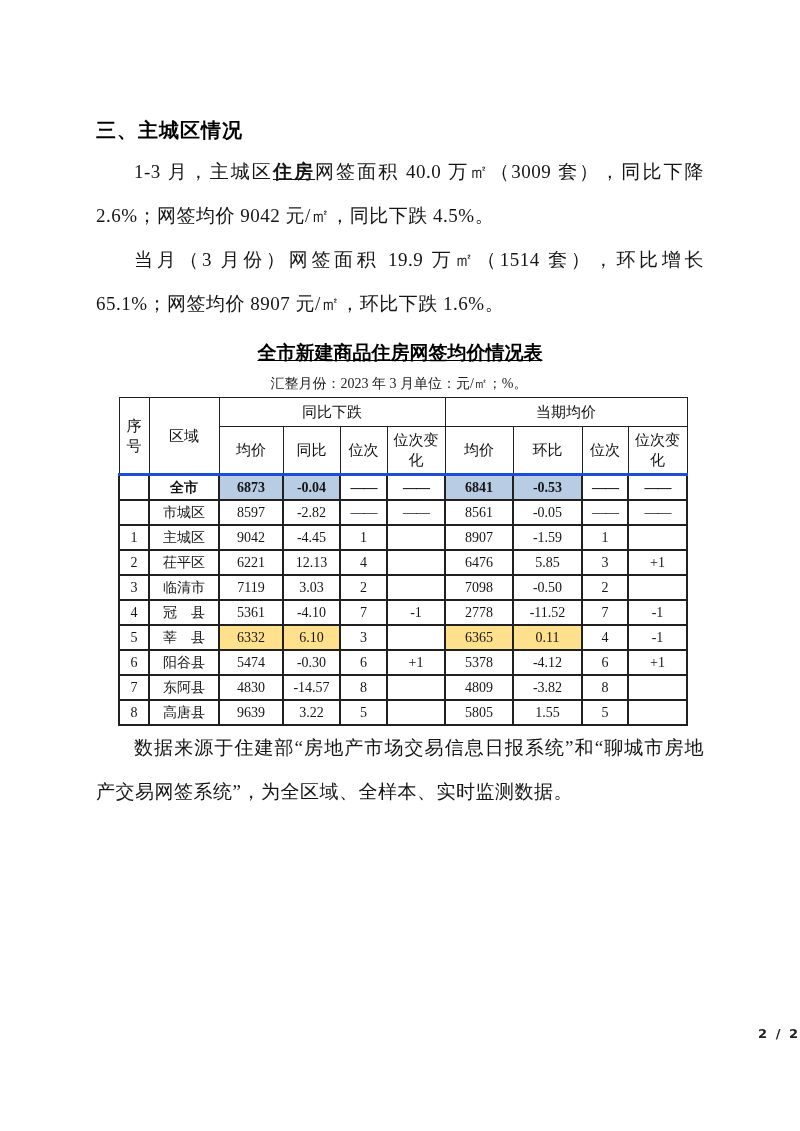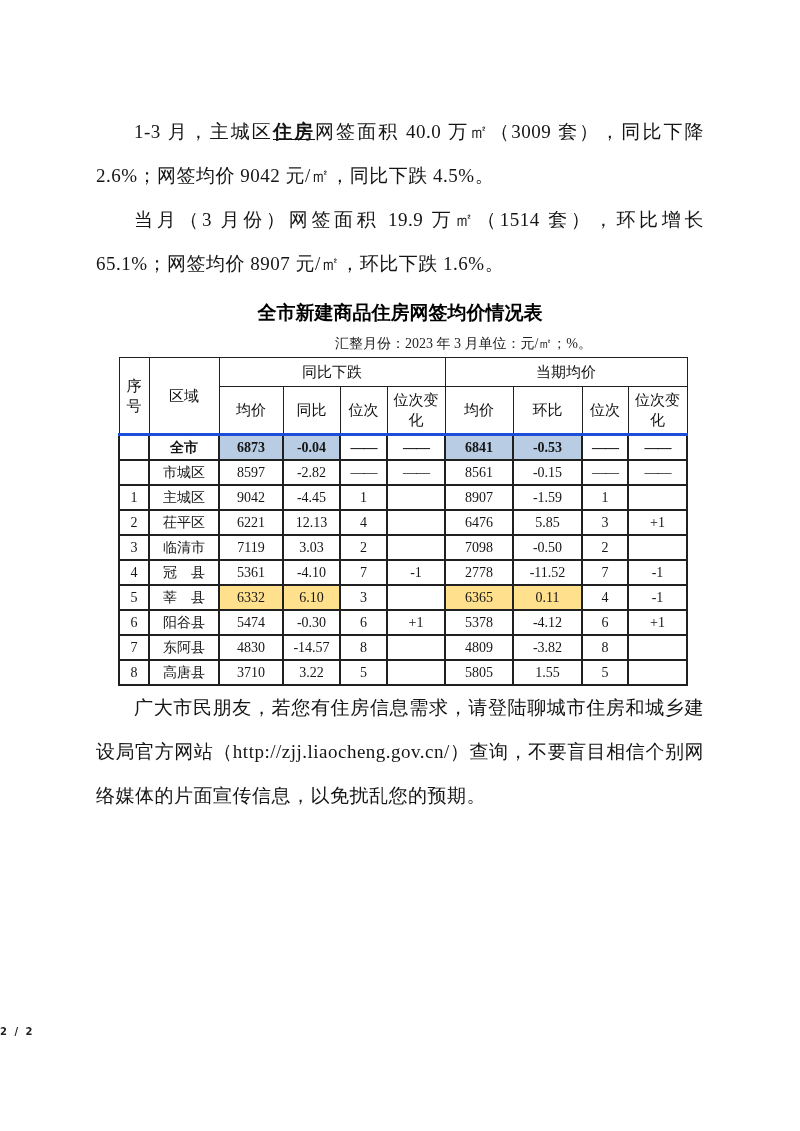--- a/index.html
+++ b/index.html
@@ -18,25 +18,25 @@
   }
   .para{
     font-size:19px;line-height:44px;margin:0;
     text-indent:2em;text-align:justify;letter-spacing:0.5px;
     font-family:"Liberation Serif", serif;color:#151515;
   }
   .para b{font-weight:bold;text-decoration:underline;}
   .table-title{
     text-align:center;margin:12px 0 0 0;
     font-family:"Liberation Sans", sans-serif;
-    font-weight:bold;font-size:19px;line-height:30px;color:#000;
+    font-weight:bold;font-size:19px;line-height:30px;color:#000;text-decoration:underline;
   }
   .table-meta{
     box-sizing:border-box;width:568px;margin:6px 0 3px 22px;
-    display:flex;justify-content:flex-end;
+    display:flex;justify-content:center;
     padding:0 94px 0 88px;
     font-size:14px;color:#222;line-height:20px;
   }
   table.price-table{
     border-collapse:collapse;table-layout:fixed;
     width:568px;margin-left:22px;
     font-family:"Liberation Serif", serif;
   }
   table.price-table th{
     border:1px solid #202020;font-weight:normal;
@@ -56,31 +56,32 @@
   td.blue{background:#b8cce4;}
   td.yellow{background:#ffe08c;}
   td.red{color:#f20000;}
   td.bold{font-weight:bold;font-size:15px;}
   td.region{font-size:15px;}
   td.dash{font-weight:bold;letter-spacing:-1px;color:#222;}
   td.dash-light{color:#5c5c5c;letter-spacing:-1px;}
   .sec4{margin-top:16px;}
   .footer{
     position:absolute;left:0;right:0;top:1026px;
-    text-align:left;
+    text-align:right;
     font-family:"DejaVu Sans", sans-serif;
-    font-weight:bold;font-size:10px;letter-spacing:2px;color:#222;
+    font-weight:bold;font-size:13px;letter-spacing:2px;color:#222;
   }
 </style>
 </head>
 <body>
 
 <div class="page">
   <div class="content">
 
+    <h2 class="doc-heading">三、主城区情况</h2>
 
     <p class="para"><span>1-3 月，主城区</span><b>住房</b><span>网签面积 40.0 万㎡（3009 套），同比下降 2.6%；网签均价 9042 元/㎡，同比下跌 4.5%。</span></p>
 
     <p class="para">当月（3 月份）网签面积 19.9 万㎡（1514 套），环比增长 65.1%；网签均价 8907 元/㎡，环比下跌 1.6%。</p>
 
     <div class="table-title">全市新建商品住房网签均价情况表</div>
 
     <div class="table-meta">
       <span>汇整月份：2023 年 3 月</span>
       <span>单位：元/㎡；%。</span>
@@ -131,21 +132,21 @@
             <td class="dash">——</td>
           </tr>
           <tr>
             <td></td>
             <td class="region">市城区</td>
             <td class="num">8597</td>
             <td class="num red">-2.82</td>
             <td class="dash-light">——</td>
             <td class="dash-light">——</td>
             <td class="num">8561</td>
-            <td class="num red">-0.15</td>
+            <td class="num red">-0.05</td>
             <td class="dash-light">——</td>
             <td class="dash-light">——</td>
           </tr>
           <tr>
             <td>1</td>
             <td class="region">主城区</td>
             <td class="num">9042</td>
             <td class="num red">-4.45</td>
             <td>1</td>
             <td></td>
@@ -222,31 +223,31 @@
             <td>8</td>
             <td></td>
             <td class="num">4809</td>
             <td class="num red">-3.82</td>
             <td>8</td>
             <td></td>
           </tr>
           <tr>
             <td>8</td>
             <td class="region">高唐县</td>
-            <td class="num">3710</td>
+            <td class="num">9639</td>
             <td class="num">3.22</td>
             <td>5</td>
             <td></td>
             <td class="num">5805</td>
             <td class="num">1.55</td>
             <td>5</td>
             <td></td>
           </tr>
         </tbody>
     </table>
 
 
-    <p class="para">广大市民朋友，若您有住房信息需求，请登陆聊城市住房和城乡建设局官方网站（http://zjj.liaocheng.gov.cn/）查询，不要盲目相信个别网络媒体的片面宣传信息，以免扰乱您的预期。</p>
+    <p class="para">数据来源于住建部“房地产市场交易信息日报系统”和“聊城市房地产交易网签系统”，为全区域、全样本、实时监测数据。</p>
 
   </div>
 
   <div class="footer">2 / 2</div>
 </div>
 
 </body></html>

